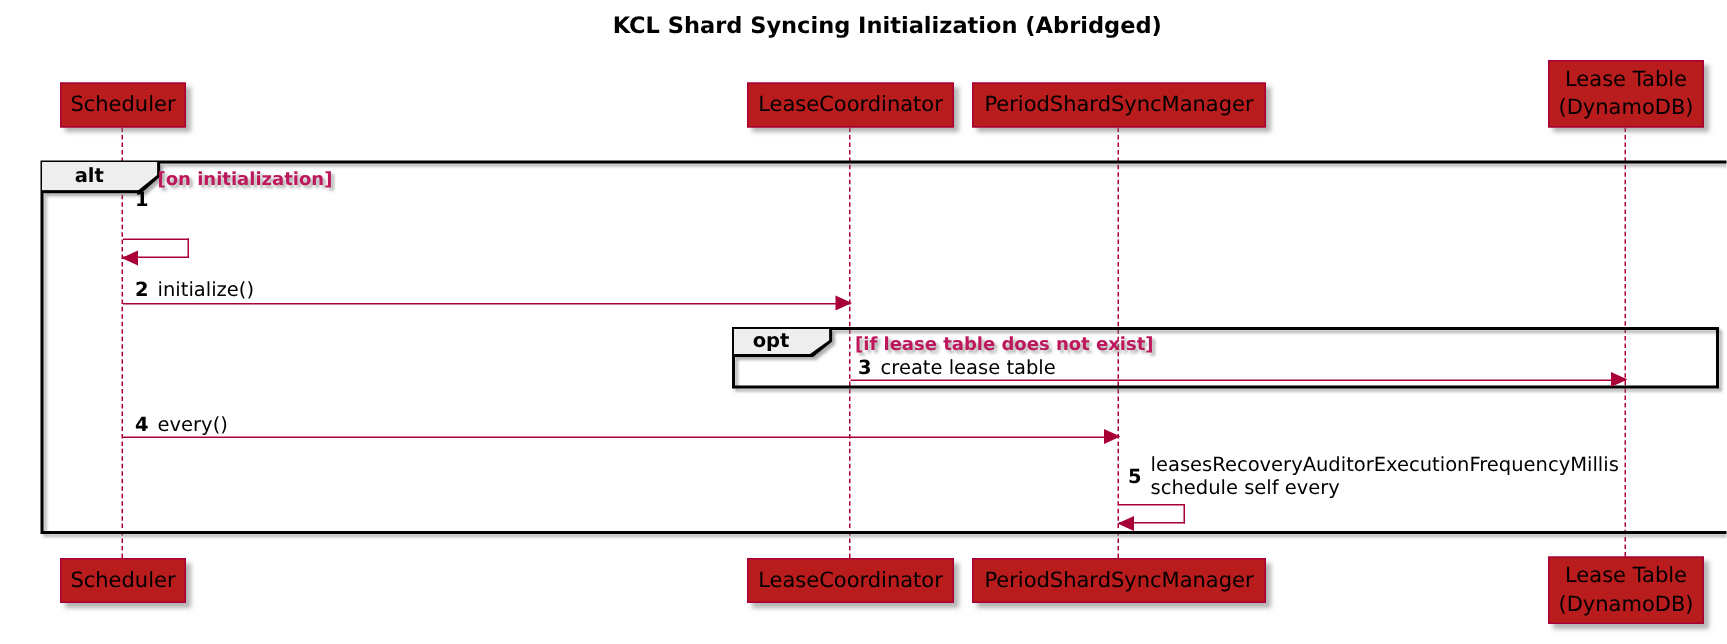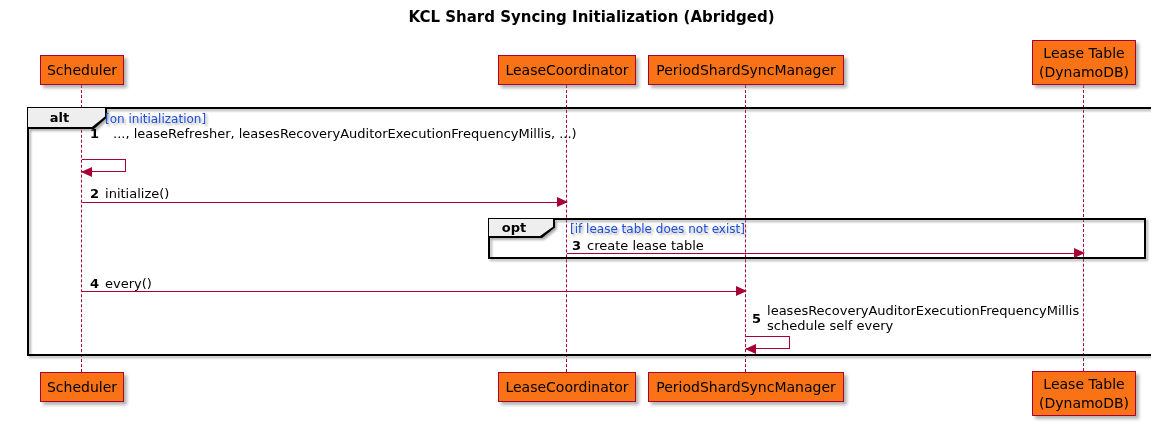--- a/index.html
+++ b/index.html
@@ -7,21 +7,21 @@
   .canvas {
     position:relative; width:1151px; height:429px; background:#ffffff;
     overflow:hidden; color:#000;margin-left:16px;
   }
   .title {
     position:absolute; left:0; top:8px; width:100%;
     text-align:center; font-size:15px; font-weight:bold; color:#000;
   }
   
   .pbox {
-    position:absolute; background:#f97316; border:1.5px solid #A80036;
+    position:absolute; background:#b91c1c; border:1.5px solid #A80036;
     box-shadow:3px 3px 3px rgba(120,120,120,0.55);
     display:flex; flex-direction:column; align-items:center; justify-content:center;
     font-size:14px; color:#000; text-align:center; line-height:19px;
   }
   .pbox.single { height:30px;text-align:right; }
   .pbox.double { height:45px; }
   
   .lifeline {
     position:absolute; width:0; border-left:1px dashed #A80036;
   }
@@ -36,21 +36,21 @@
     clip-path:polygon(0 0, 100% 0, 100% 45%, calc(100% - 13px) 100%, 0 100%);
   }
   .frame-label-inner {
     position:absolute; left:0; top:0;
     width:calc(100% - 2px); height:calc(100% - 2px); background:#EEEEEE;
     clip-path:polygon(0 0, 100% 0, 100% 45%, calc(100% - 13px) 100%, 0 100%);
     display:flex; align-items:center; justify-content:center;
     font-weight:bold; font-size:13px; padding-right:14px; color:#000;
   }
   .frame-condition {
-    position:absolute; font-weight:normal; font-size:12px; color:#1d4ed8; white-space:nowrap;
+    position:absolute; font-weight:bold; font-size:12px; color:#be185d; white-space:nowrap;
   }
   
   .msg-label {
     position:absolute; font-size:13px; color:#000; white-space:nowrap;
     display:flex; gap:6px; line-height:15px;
   }
   .msg-num { font-weight:bold; align-self:center; }
   .msg-lines { display:flex; flex-direction:column; }
   .msg-line2 { padding-left:8px; }
   .mline {
@@ -107,21 +107,20 @@
   <div class="frame" style="left:472px; top:218px; width:658px; height:41px;padding-left:40px;">
     <div class="frame-label-shape" style="width:66px; height:19px;">
       <div class="frame-label-inner">opt</div>
     </div>
     <div class="frame-condition" style="left:80px; top:2px;text-align:right;">[if lease table does not exist]</div>
   </div>
 
   <div class="msg-label" style="left:74px; top:126px;">
     <span class="msg-num">1</span>
     <span class="msg-lines">
-      <span class="msg-line2">..., leaseRefresher, leasesRecoveryAuditorExecutionFrequencyMillis, ...)</span>
     </span>
   </div>
   <div class="selfloop" style="left:66px; top:159px; width:44px; height:13px;">
     <span class="ah-l"></span>
   </div>
 
   <div class="msg-label" style="left:74px; top:186px;">
     <span class="msg-num">2</span>
     <span>initialize()</span>
   </div>

